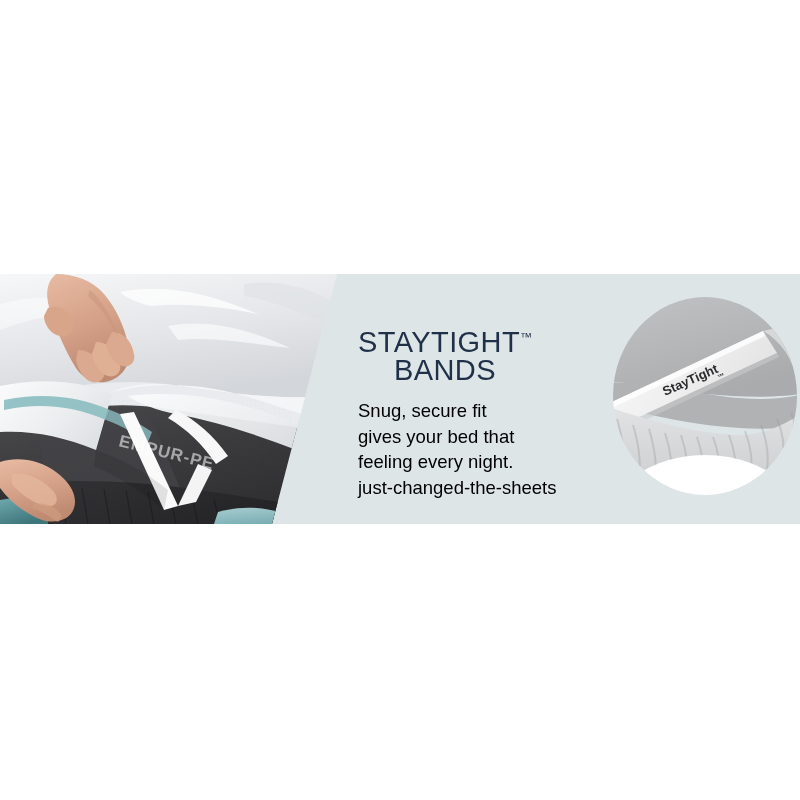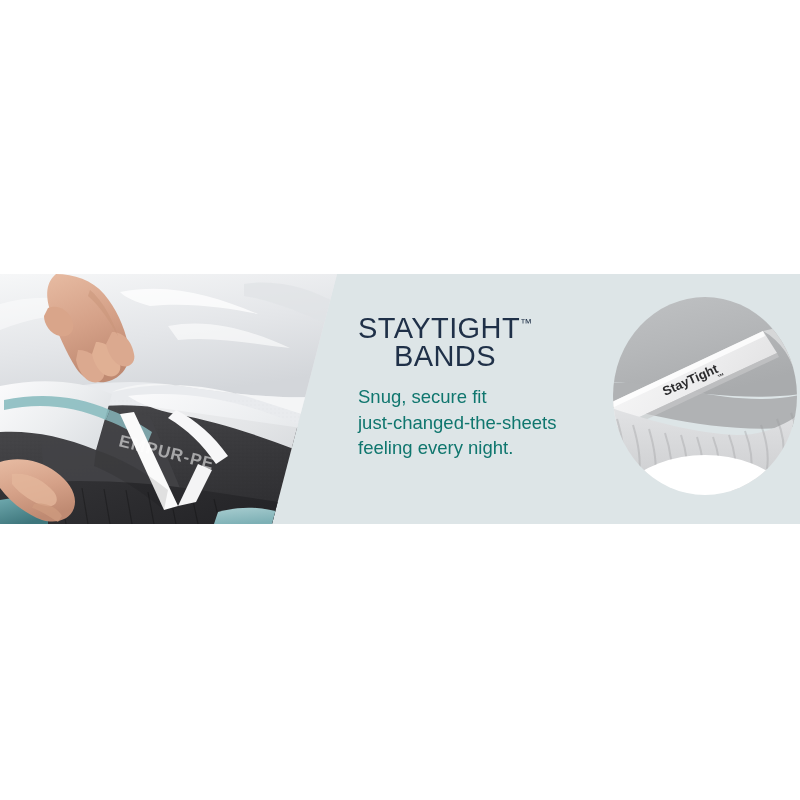--- a/index.html
+++ b/index.html
@@ -32,21 +32,21 @@
     overflow: hidden;
     -webkit-clip-path: polygon(0 0, 337px 0, 272px 250px, 0 250px);
     clip-path: polygon(0 0, 337px 0, 272px 250px, 0 250px);
   }
   #photo svg { display: block; }
 
   
   #textblock {
     position: absolute;
     left: 358px;
-    top: 0;
+    top: 14px;
     width: 250px;
     height: 184px;
   }
   .headline {
     color: #1f3048;
     font-size: 29px;
     line-height: 33px;
     letter-spacing: 0.4px;
     font-weight: 400;
     white-space: nowrap;
@@ -55,21 +55,21 @@
   #headline-2 { position: absolute; left: 0; top: 66px; margin-left: 36px; }
   .tm {
     font-size: 12px;
     vertical-align: super;
     letter-spacing: 0;
   }
   #body-copy {
     position: absolute;
     left: 0;
     top: 110px;
-    color: #0f766e;
+    color: #000000;
     font-size: 18.5px;
     line-height: 25.5px;
     font-weight: 400;
     white-space: nowrap;
   }
   #body-copy div { white-space: nowrap; }
 
   
   #inset {
     position: absolute;
@@ -198,22 +198,23 @@
   </div>
 
   <div id="textblock">
     <div class="headline" id="headline-1">
       <span>STAYTIGHT</span><span class="tm">™</span>
     </div>
     <div class="headline" id="headline-2">BANDS</div>
 
     <div id="body-copy">
       <div>Snug, secure fit</div>
+      <div>gives your bed that</div>
+      <div>feeling every night.</div>
       <div>just-changed-the-sheets</div>
-      <div>feeling every night.</div>
     </div>
   </div>
 
 </div>
 
 <div id="inset">
   <svg width="184" height="198" viewBox="0 0 184 198">
     <defs>
       <clipPath id="circleClip">
         <ellipse cx="92" cy="99" rx="92" ry="99"></ellipse>

